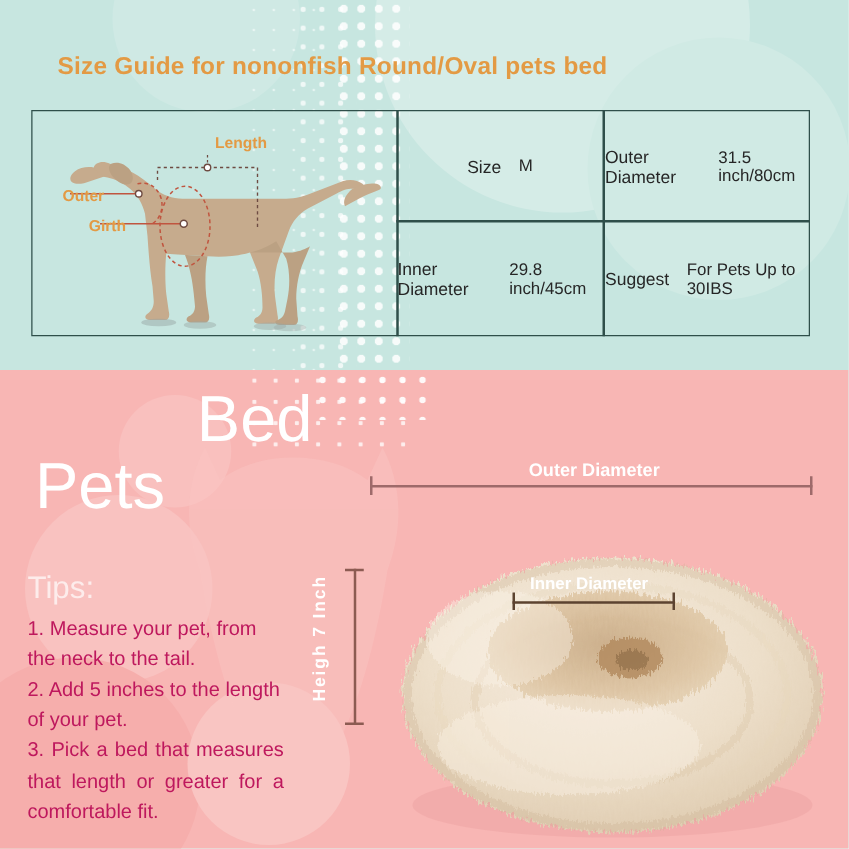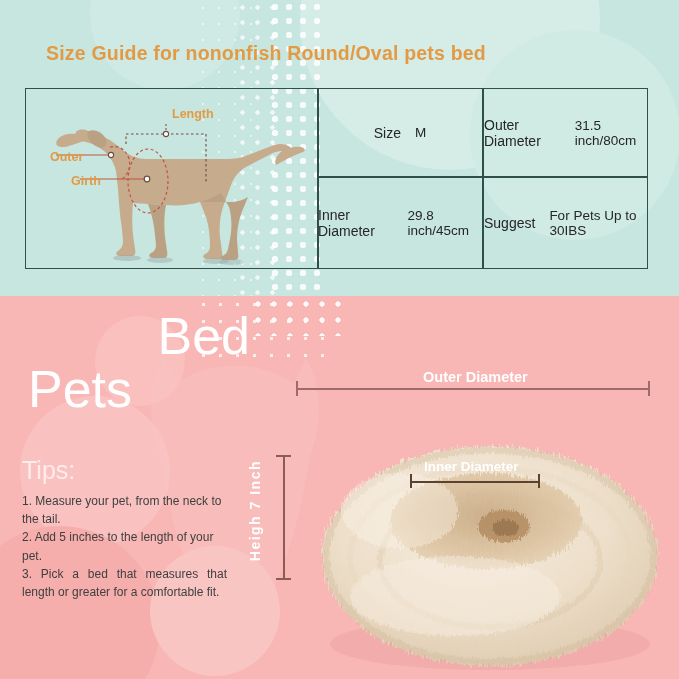--- a/index.html
+++ b/index.html
@@ -95,22 +95,22 @@
     background-size:16px 16px;
   }
 
   #pets-title{position:absolute;left:28px;top:14px;width:240px;color:#ffffff;
     font-size:52px;font-weight:normal;line-height:1.02;}
   #pets-line1{display:block;}
   #pets-line2{display:block;text-align:right;padding-right:18px;}
 
   #tips-head{position:absolute;left:22px;top:160px;color:#fdeceb;
     font-size:25px;font-weight:normal;}
-  #tips-body{position:absolute;left:22px;top:196px;width:205px;color:#404040;
-    font-size:12px;line-height:1.52;}
+  #tips-body{position:absolute;left:22px;top:196px;width:205px;color:#be185d;
+    font-size:16px;line-height:1.52;}
   #tips-body p{margin:0;}
   #tips-body p.just{text-align:justify;}
 
   
   #bed-wrap{position:absolute;left:290px;top:110px;width:380px;height:273px;}
   #bed-svg{position:absolute;left:0;top:0;}
 
   
   .dim-label{position:absolute;color:#ffffff;font-weight:bold;white-space:nowrap;}
   #lbl-outer{left:423px;top:369px;font-size:14.5px;}

